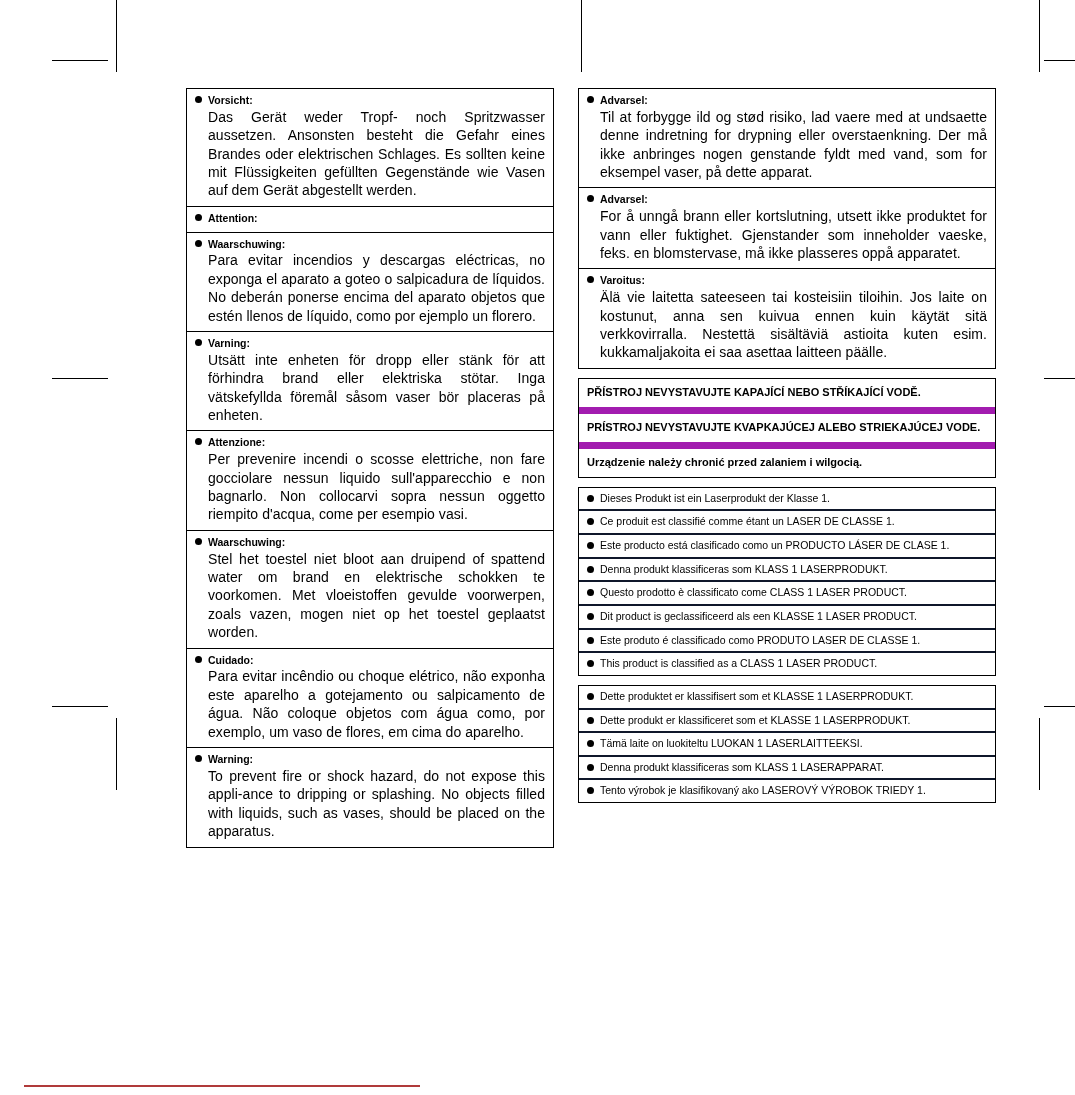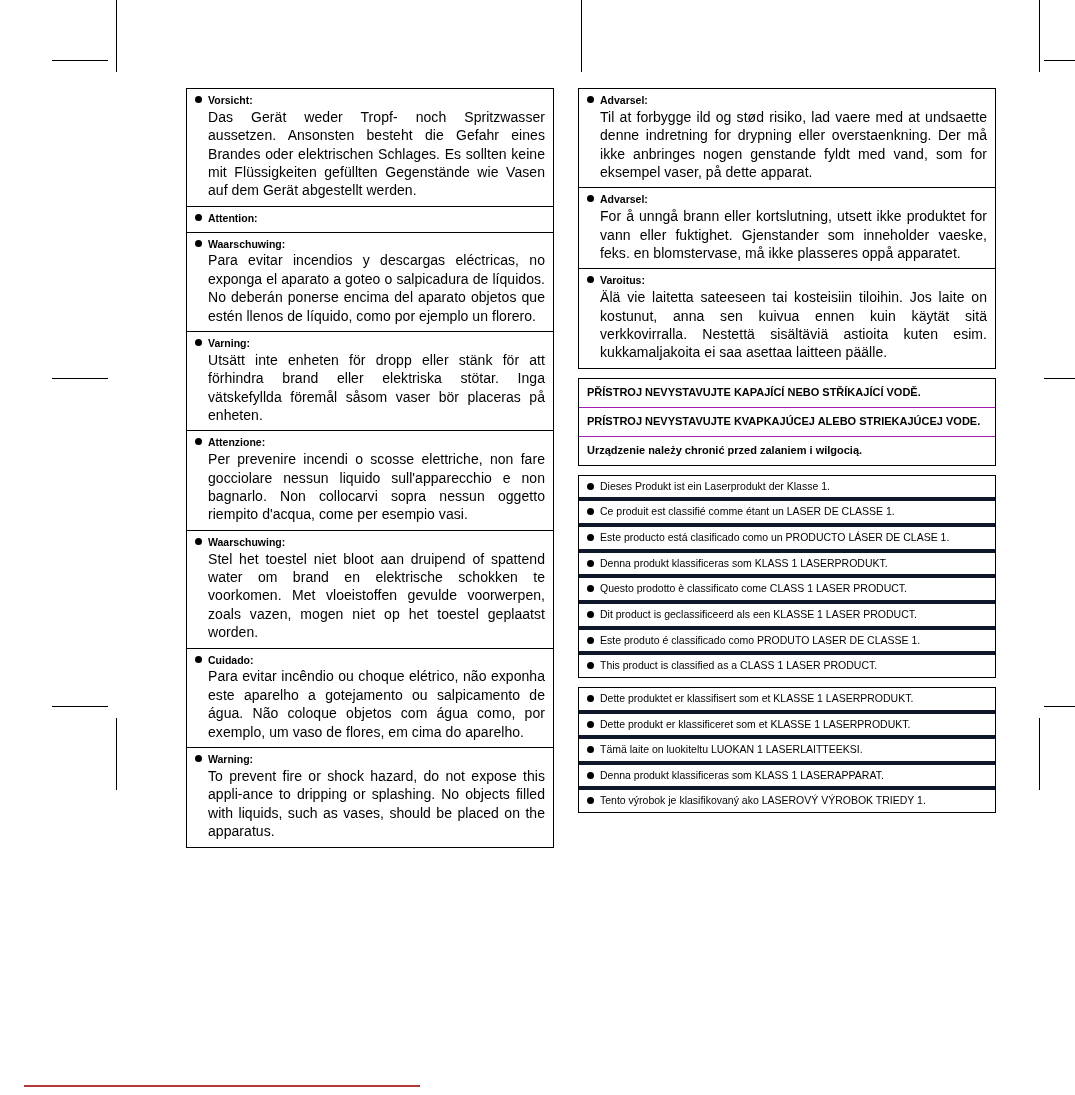--- a/index.html
+++ b/index.html
@@ -93,33 +93,33 @@
     padding-left: 13px;
     letter-spacing: 0.05px;
   }
 
   
   .stmt-row {
     padding: 6px 8px 6px 8px;
     font-size: 11px;
     font-weight: bold;
     line-height: 1.45;
-    border-bottom: 1px solid #a21caf;
+    border-bottom: 7px solid #a21caf;
   }
   .stmt-row:last-child { border-bottom: none; }
 
   
   .laser-row {
     display: flex;
     align-items: flex-start;
     gap: 6px;
     padding: 4px 8px 4px 8px;
     font-size: 10.5px;
     line-height: 1.3;
-    border-bottom: 4px solid #0f172a;
+    border-bottom: 2px solid #0f172a;
   }
   .laser-row:last-child { border-bottom: none; }
   .laser-row .bullet { top: 3px; }
   .laser-text { flex: 1 1 auto; }
 </style>
 </head>
 <body>
 
 <div class="page">
 

